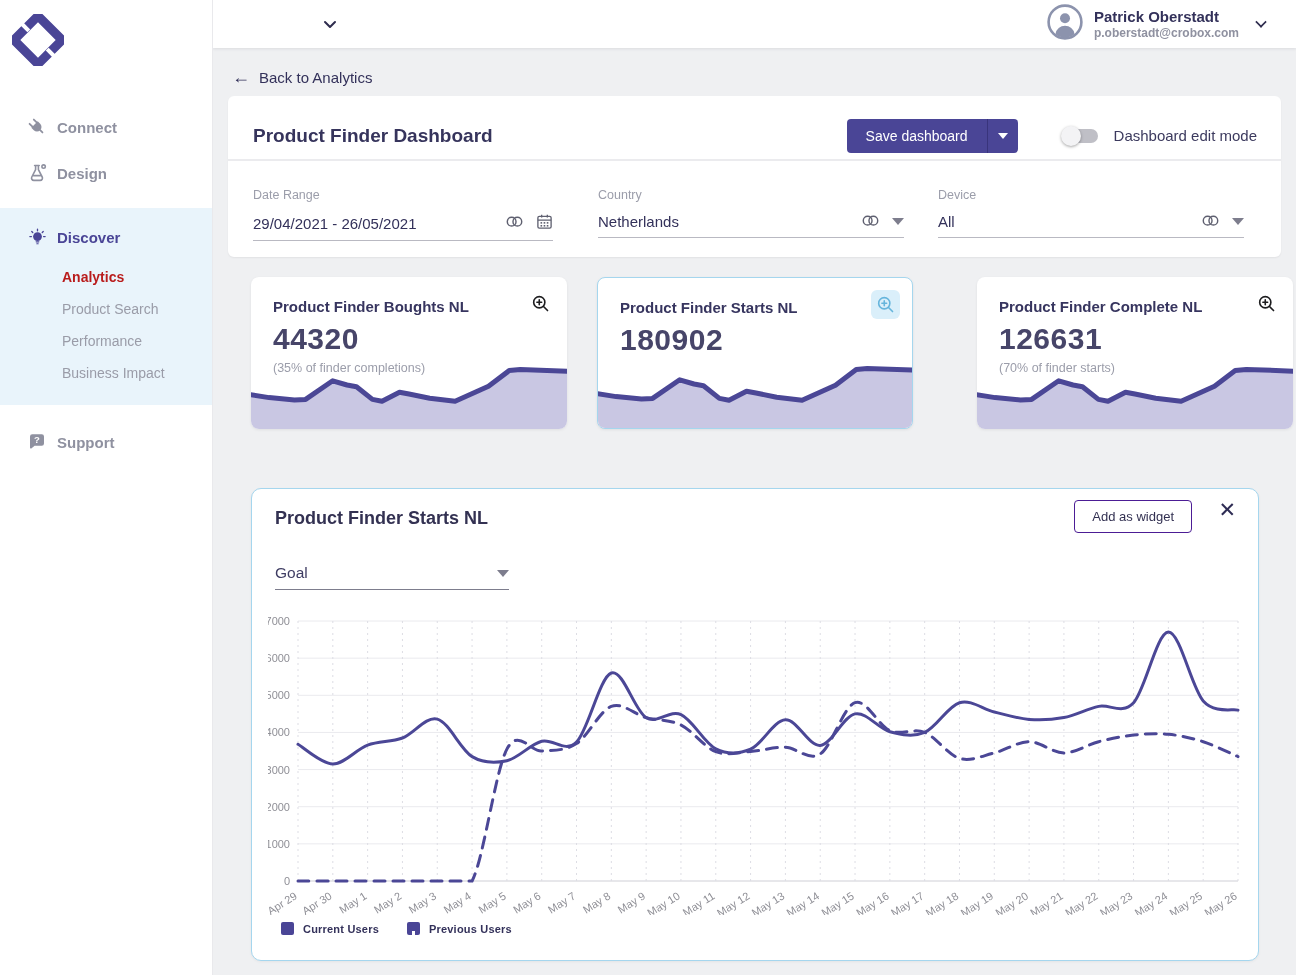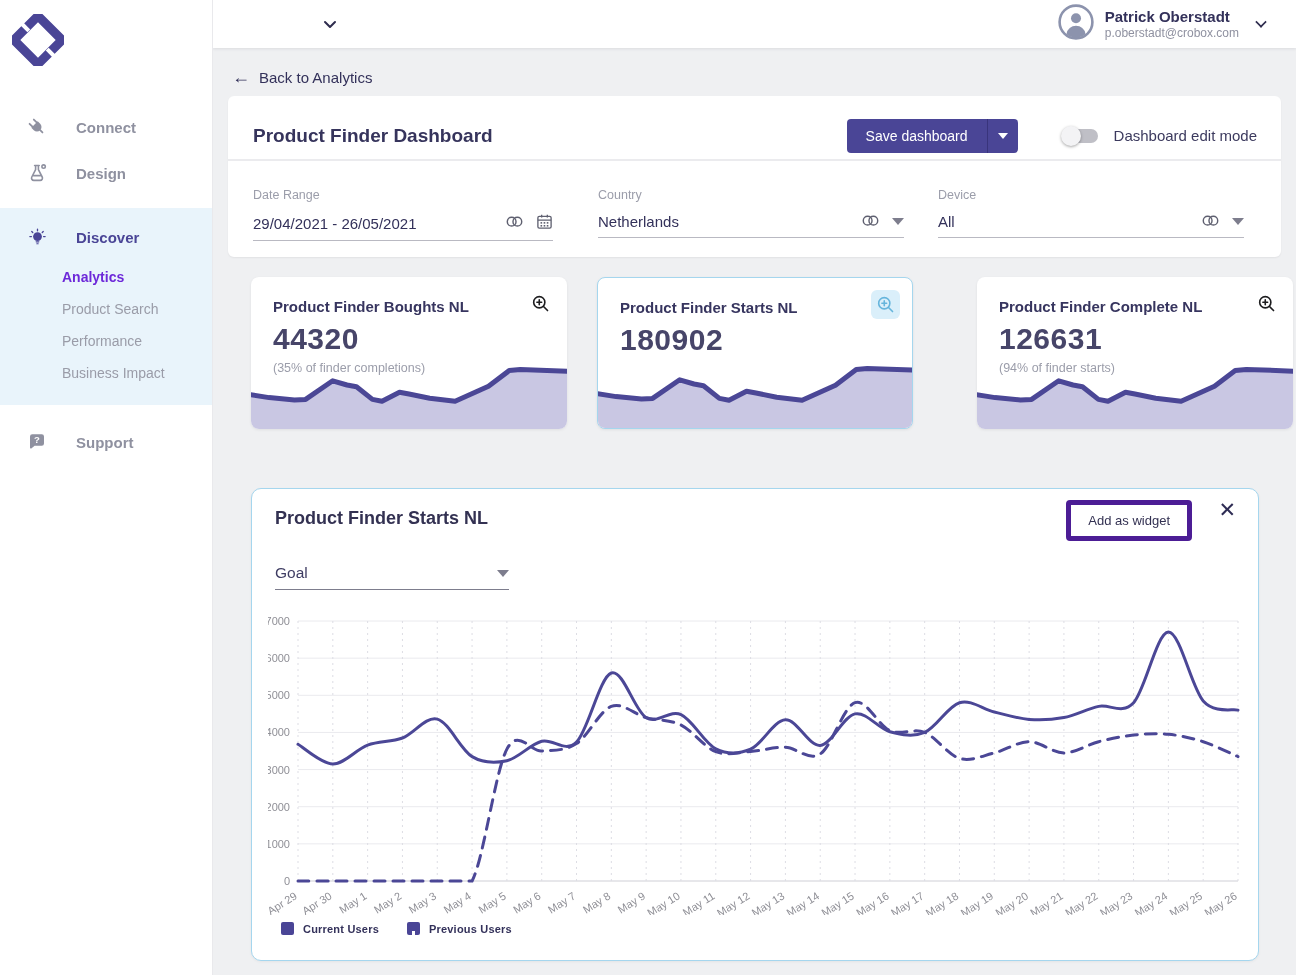--- a/index.html
+++ b/index.html
@@ -3,34 +3,34 @@
 <meta charset="utf-8">
 <style>
   *{box-sizing:border-box;margin:0;padding:0;}
   html,body{width:1296px;height:975px;}
   body{font-family:"Liberation Sans",sans-serif;background:#eff0f2;position:relative;overflow:hidden;}
 
   
   .sidebar{position:absolute;left:0;top:0;width:213px;height:100%;background:#fff;border-right:1px solid #e9e9ec;z-index:6;}
   .logo{margin:14px 0 0 12px;}
   .nav{margin-top:34px;}
-  .nav-item{display:flex;align-items:center;gap:28px;padding:13px 16px 13px 26px;font-size:15px;font-weight:600;color:#8f91a0;cursor:pointer;}
+  .nav-item{display:flex;align-items:center;gap:9px;padding:13px 16px 13px 26px;font-size:15px;font-weight:600;color:#8f91a0;cursor:pointer;}
   .nav-item .ic{width:22px;display:flex;justify-content:center;}
   .discover-block{background:#e9f4fb;padding:6px 0 16px 0;margin-top:12px;}
   .discover-block .nav-item{color:#4a4596;}
   .sub-item{padding:8px 0 8px 62px;font-size:14px;color:#9a9ca8;font-weight:500;cursor:pointer;}
-  .sub-item.active{color:#6d28d9;font-weight:700;}
+  .sub-item.active{color:#b91c1c;font-weight:700;}
   .support-item{margin-top:14px;}
 
   
   .topbar{position:absolute;left:213px;right:0;top:0;height:48px;background:#fff;box-shadow:0 1px 3px rgba(40,40,60,.10);display:flex;align-items:center;z-index:5;}
   .tb-chevron{margin-left:110px;color:#2e2c4e;cursor:pointer;}
   .user{margin-left:auto;display:flex;align-items:center;gap:11px;padding-right:30px;cursor:pointer;}
   .user-name{font-size:15px;font-weight:700;color:#33315a;line-height:1.15;}
-  .user-email{font-size:12px;color:#8f91a0;}
+  .user-email{font-size:12px;color:#8f91a0;font-weight:bold;}
   .chev{width:10px;height:10px;border-right:2px solid #2e2c4e;border-bottom:2px solid #2e2c4e;transform:rotate(45deg) scale(.8);margin-left:6px;margin-top:-4px;}
 
   
   .main{position:absolute;left:213px;top:48px;right:0;bottom:0;}
   .back-link{position:absolute;left:19px;top:20px;display:flex;align-items:center;gap:9px;font-size:15px;color:#33315a;cursor:pointer;}
   .back-arrow{font-size:18px;line-height:1;}
 
   .head-card{position:absolute;left:15px;top:48px;width:1053px;height:161px;background:#fff;border-radius:6px;box-shadow:0 1px 2px rgba(0,0,0,.06);}
   .head-row{height:65px;display:flex;align-items:center;padding:16px 20px 0 25px;border-bottom:2px solid #ebebee;}
   .page-title{font-size:19px;font-weight:700;color:#36345c;}
@@ -61,21 +61,21 @@
   .sc-value{font-size:30px;font-weight:700;color:#474569;margin:7px 0 0 22px;letter-spacing:.5px;}
   .sc-sub{font-size:12.5px;color:#9b9daa;margin:5px 0 0 22px;min-height:14px;}
   .zoom-btn{position:absolute;top:12px;right:12px;width:29px;height:29px;display:flex;align-items:center;justify-content:center;color:#1d1d1f;border-radius:6px;cursor:pointer;}
   .zoom-btn.active{background:#daeffa;color:#66b5dc;}
   .sparkline{position:absolute;left:-1px;bottom:-1px;}
 
   
   .detail-panel{position:absolute;left:38px;top:440px;width:1008px;height:473px;background:#fff;border:1.5px solid #a5d6ee;border-radius:10px;box-shadow:0 1px 3px rgba(0,0,0,.05);}
   .dp-title{font-size:18px;font-weight:700;color:#333152;margin:19px 0 0 23px;}
   .dp-sub{font-size:13px;color:#6b6b7d;margin:7px 0 0 23px;}
-  .add-widget{position:absolute;top:11px;right:66px;padding:8px 17px;font-size:13px;color:#333152;background:#fff;border:5px solid #4c1d95;border-radius:4px;font-family:inherit;cursor:pointer;}
+  .add-widget{position:absolute;top:11px;right:66px;padding:8px 17px;font-size:13px;color:#333152;background:#fff;border:1px solid #4c1d95;border-radius:4px;font-family:inherit;cursor:pointer;}
   .dp-close{position:absolute;top:10px;right:22px;font-size:21px;color:#2e2c54;line-height:1;cursor:pointer;font-weight:400;}
   .dim-select{position:absolute;left:23px;top:75px;width:234px;display:flex;align-items:center;border-bottom:1px solid #7d7d8d;padding-bottom:7px;font-size:15.5px;color:#3f3d63;cursor:pointer;}
   .dim-select .val{flex:1;}
   #main-chart{position:absolute;left:16px;top:120px;}
   #main-chart text.tick{font-size:11px;fill:#8f8f96;font-family:"Liberation Sans",sans-serif;}
   .legend{position:absolute;left:29px;top:433px;display:flex;gap:28px;align-items:center;}
   .legend-item{display:flex;align-items:center;}
   .sw{width:13px;height:13px;background:#4a4596;border-radius:2px;position:relative;}
   .sw.dashed::after{content:'';position:absolute;left:5px;bottom:0;width:3px;height:4px;background:#fff;}
   .lg-label{font-size:11px;font-weight:700;color:#33315a;margin-left:9px;letter-spacing:.2px;}
@@ -280,21 +280,21 @@
     </div>
     <svg class="sparkline" width="318" height="76">
         <path d="M0.0 40.6 L 19.1 43.6 L 44.5 46.0 L 55.6 45.4 L 82.7 26.8 L 97.0 31.0 L 106.5 32.8 L 122.4 45.4 L 132.0 47.2 L 149.5 38.2 L 159.0 40.0 L 179.7 44.2 L 205.1 47.2 L 238.5 32.2 L 259.2 16.6 L 270.3 15.4 L 318.0 17.2 L 318 76 L 0 76 Z" fill="#c9c7e3"></path>
         <path d="M0.0 40.6 L 19.1 43.6 L 44.5 46.0 L 55.6 45.4 L 82.7 26.8 L 97.0 31.0 L 106.5 32.8 L 122.4 45.4 L 132.0 47.2 L 149.5 38.2 L 159.0 40.0 L 179.7 44.2 L 205.1 47.2 L 238.5 32.2 L 259.2 16.6 L 270.3 15.4 L 318.0 17.2" fill="none" stroke="#4b4796" stroke-width="5" stroke-linejoin="round" stroke-linecap="round"></path>
       </svg>
   </section>
 
   <section class="stat-card c3">
     <div class="sc-title">Product Finder Complete NL</div>
     <div class="sc-value">126631</div>
-    <div class="sc-sub">(94% of finder starts)</div>
+    <div class="sc-sub">(70% of finder starts)</div>
     <div class="zoom-btn">
       <svg viewBox="0 0 20 20" width="19" fill="none" stroke="currentColor" stroke-width="1.7" stroke-linecap="round">
           <circle cx="8.7" cy="8.7" r="5.9"></circle>
           <path d="M13.2 13.2 17.4 17.4"></path>
           <path d="M8.7 6.2v5M6.2 8.7h5"></path>
         </svg>
     </div>
     <svg class="sparkline" width="318" height="76">
         <path d="M0.0 40.6 L 19.1 43.6 L 44.5 46.0 L 55.6 45.4 L 82.7 26.8 L 97.0 31.0 L 106.5 32.8 L 122.4 45.4 L 132.0 47.2 L 149.5 38.2 L 159.0 40.0 L 179.7 44.2 L 205.1 47.2 L 238.5 32.2 L 259.2 16.6 L 270.3 15.4 L 318.0 17.2 L 318 76 L 0 76 Z" fill="#c9c7e3"></path>
         <path d="M0.0 40.6 L 19.1 43.6 L 44.5 46.0 L 55.6 45.4 L 82.7 26.8 L 97.0 31.0 L 106.5 32.8 L 122.4 45.4 L 132.0 47.2 L 149.5 38.2 L 159.0 40.0 L 179.7 44.2 L 205.1 47.2 L 238.5 32.2 L 259.2 16.6 L 270.3 15.4 L 318.0 17.2" fill="none" stroke="#4b4796" stroke-width="5" stroke-linejoin="round" stroke-linecap="round"></path>

